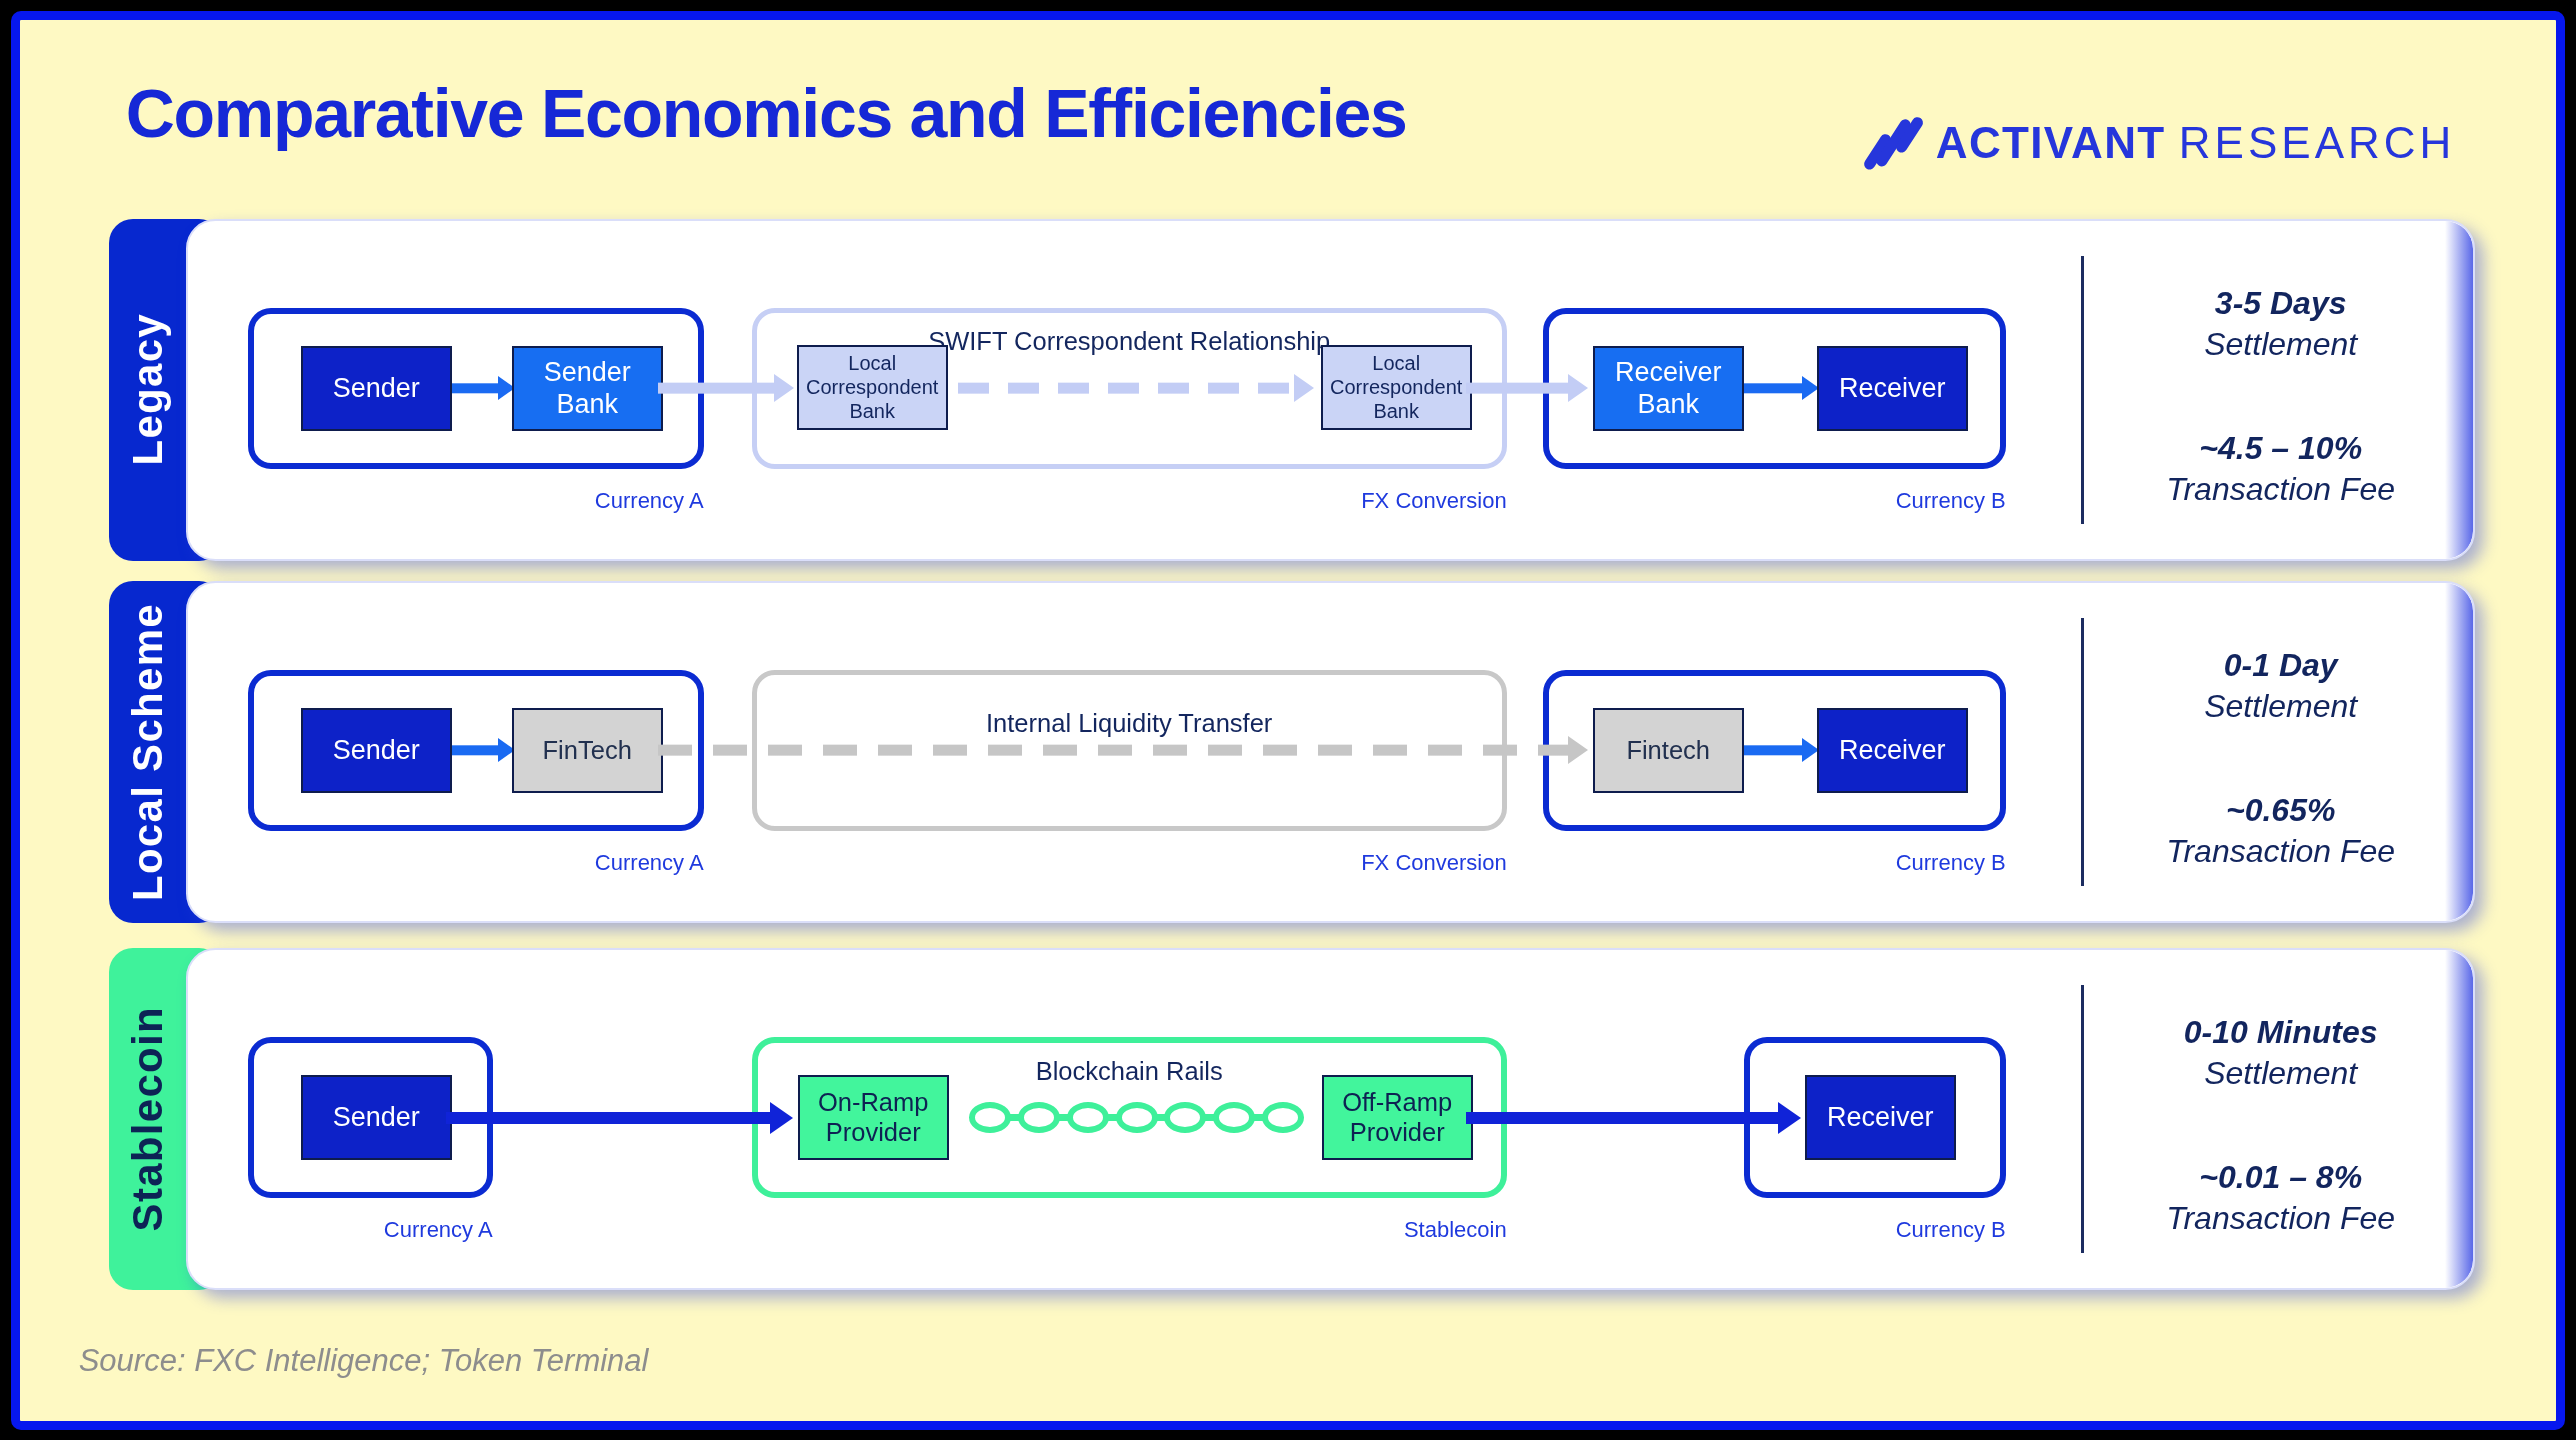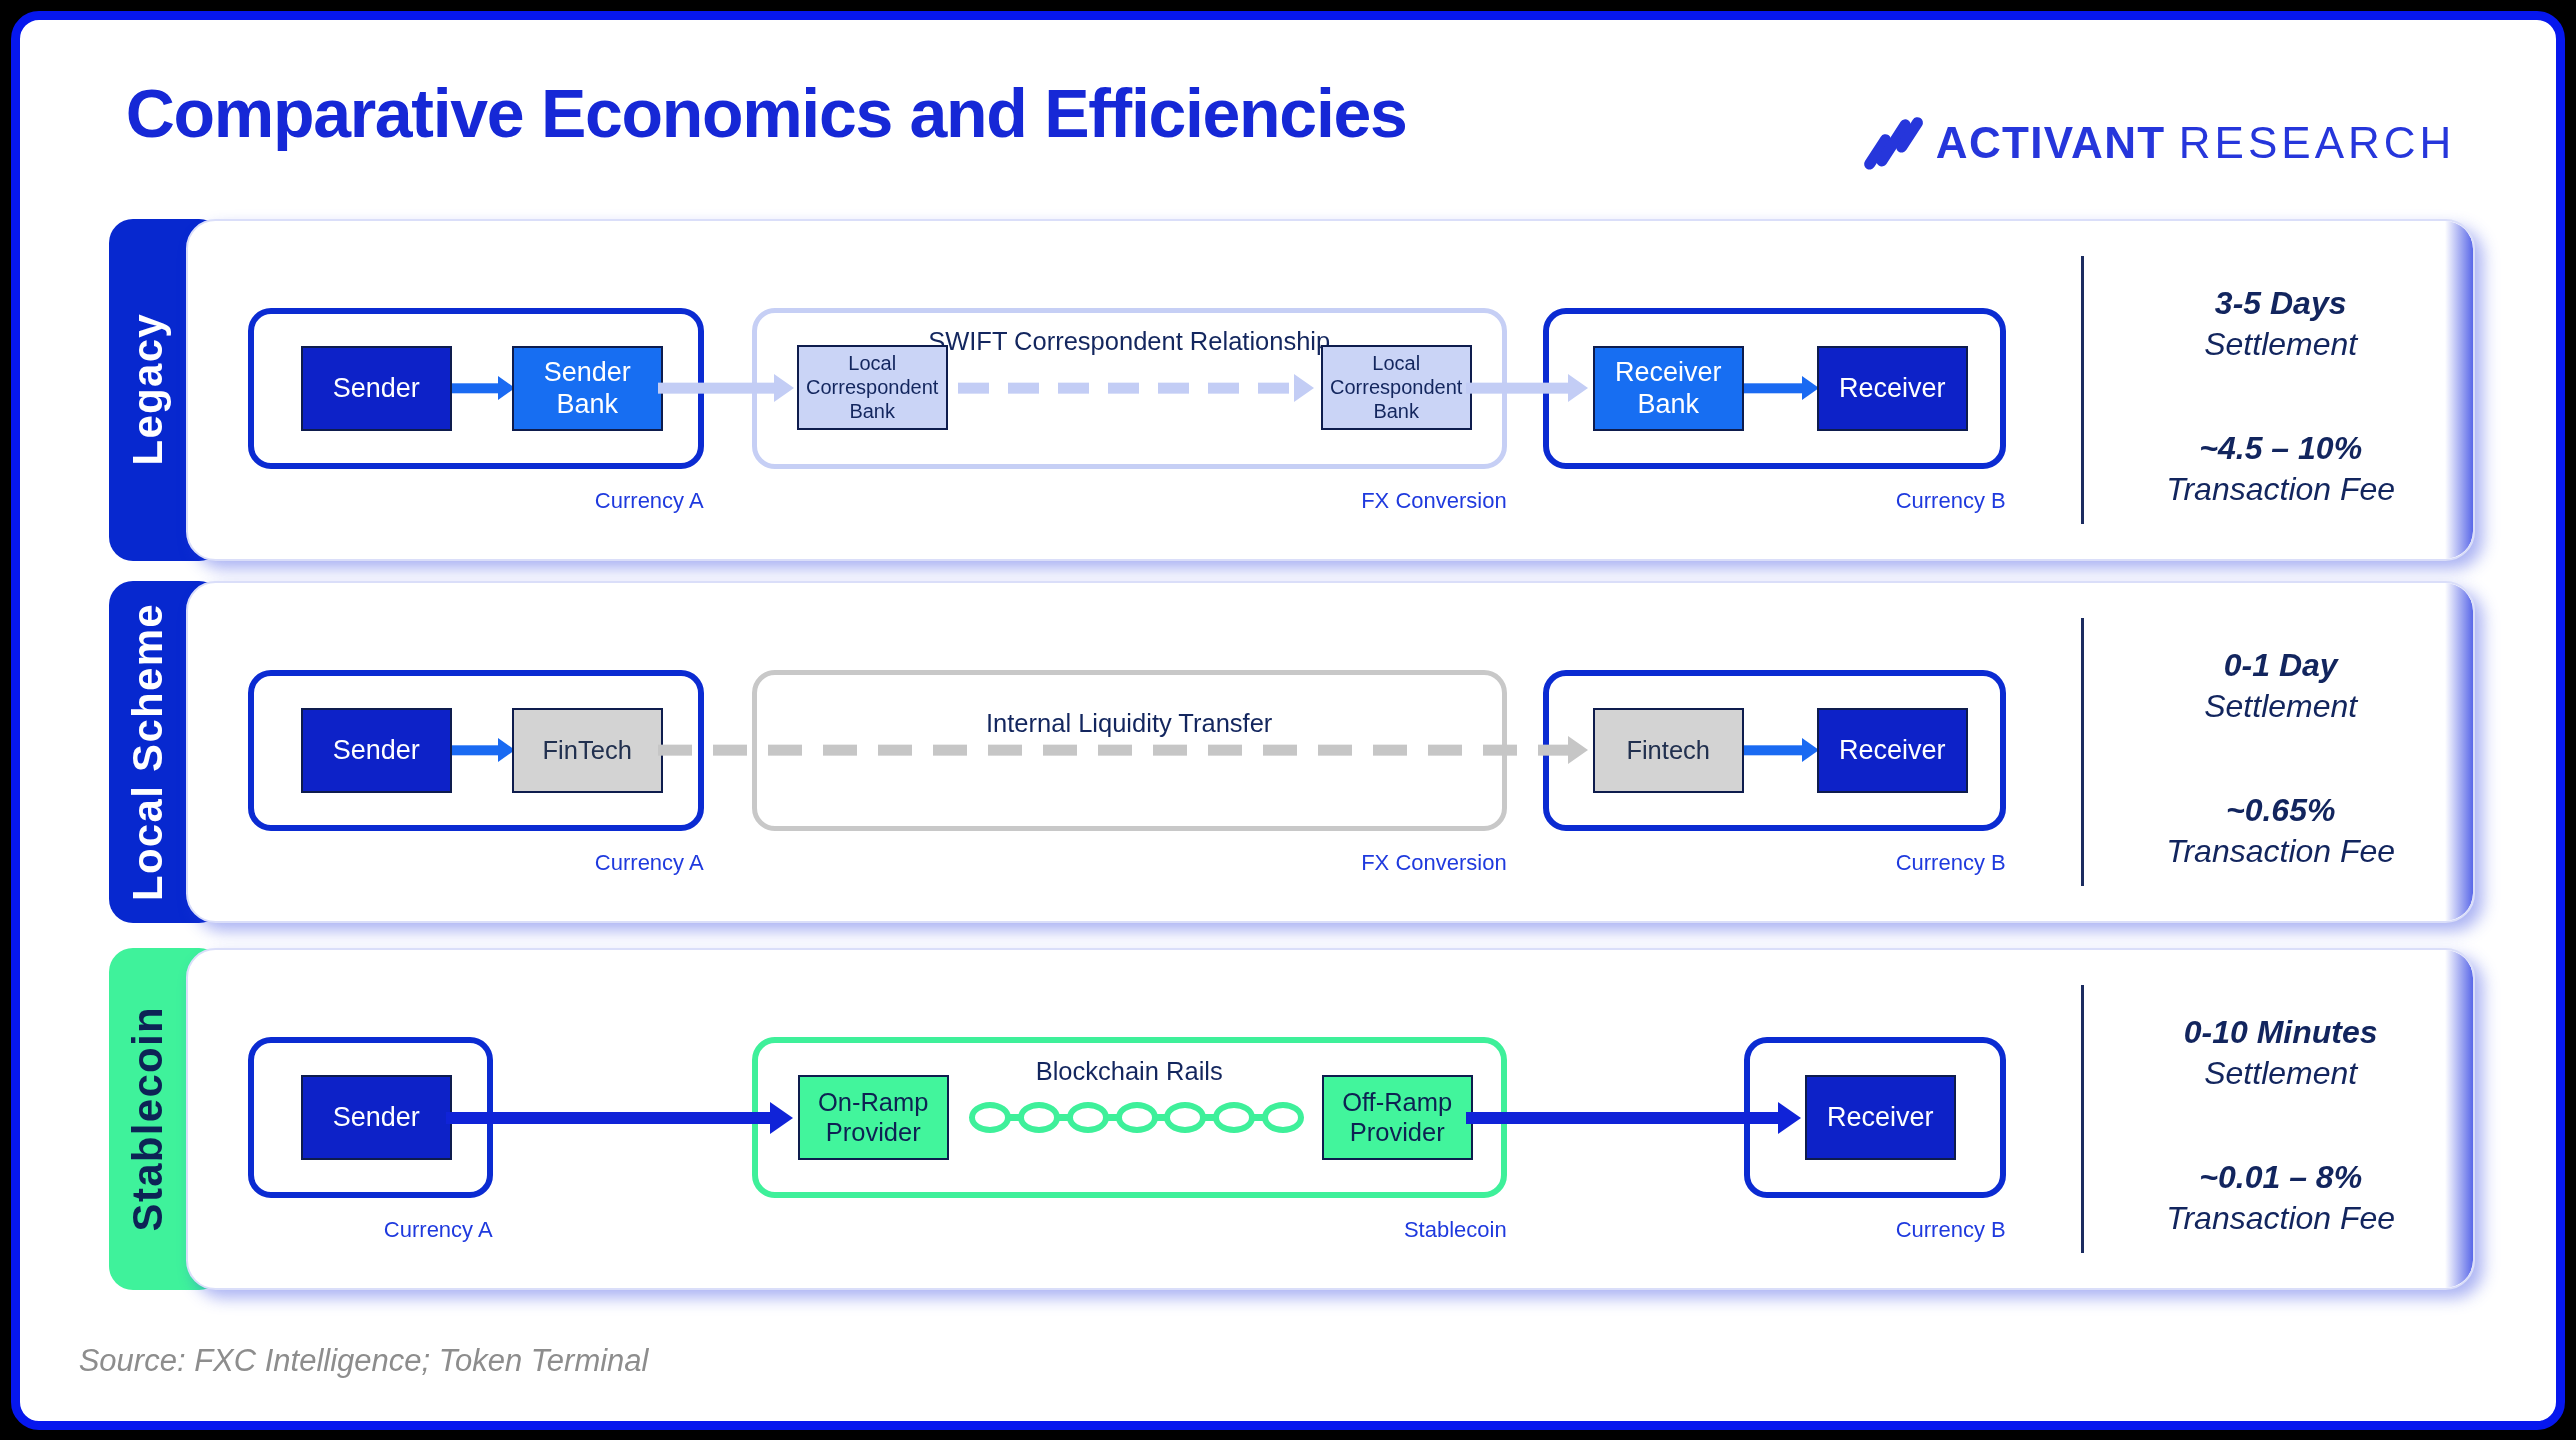--- a/index.html
+++ b/index.html
@@ -1,19 +1,19 @@
 <!DOCTYPE html>
 <html style="font-size:10.7px"><head>
 <meta charset="utf-8">
 <style>
   html,body{margin:0;padding:0;background:#000;}
   body{width:2576px;height:1441px;position:relative;overflow:hidden;
        font-family:"Liberation Sans", sans-serif;}
   .frame{position:absolute;left:10.7px;top:10.7px;right:10.7px;bottom:10.7px;
-         border:9.4px solid #0617ee;border-radius:28px;background:#ffffff;}
+         border:9.4px solid #0617ee;border-radius:10px;background:#fef9c3;}
   .title{position:absolute;left:106px;top:54px;font-size:68px;font-weight:bold;
          color:#1628d6;letter-spacing:-1.3px;}
   
   .logo{position:absolute;top:95px;right:101px;display:flex;align-items:center;gap:20px;}
   .logo-icon{display:flex;gap:4.7px;align-items:center;}
   .logo-bar{width:11.4px;background:#2636db;border-radius:6px;transform:rotate(33deg);}
   .lb1{height:40px;margin-top:17.4px;}
   .lb2{height:54px;}
   .lb3{height:40px;margin-bottom:17.4px;}
   .logo-text{font-size:44px;color:#2636db;display:flex;gap:13.4px;align-items:flex-end;}

